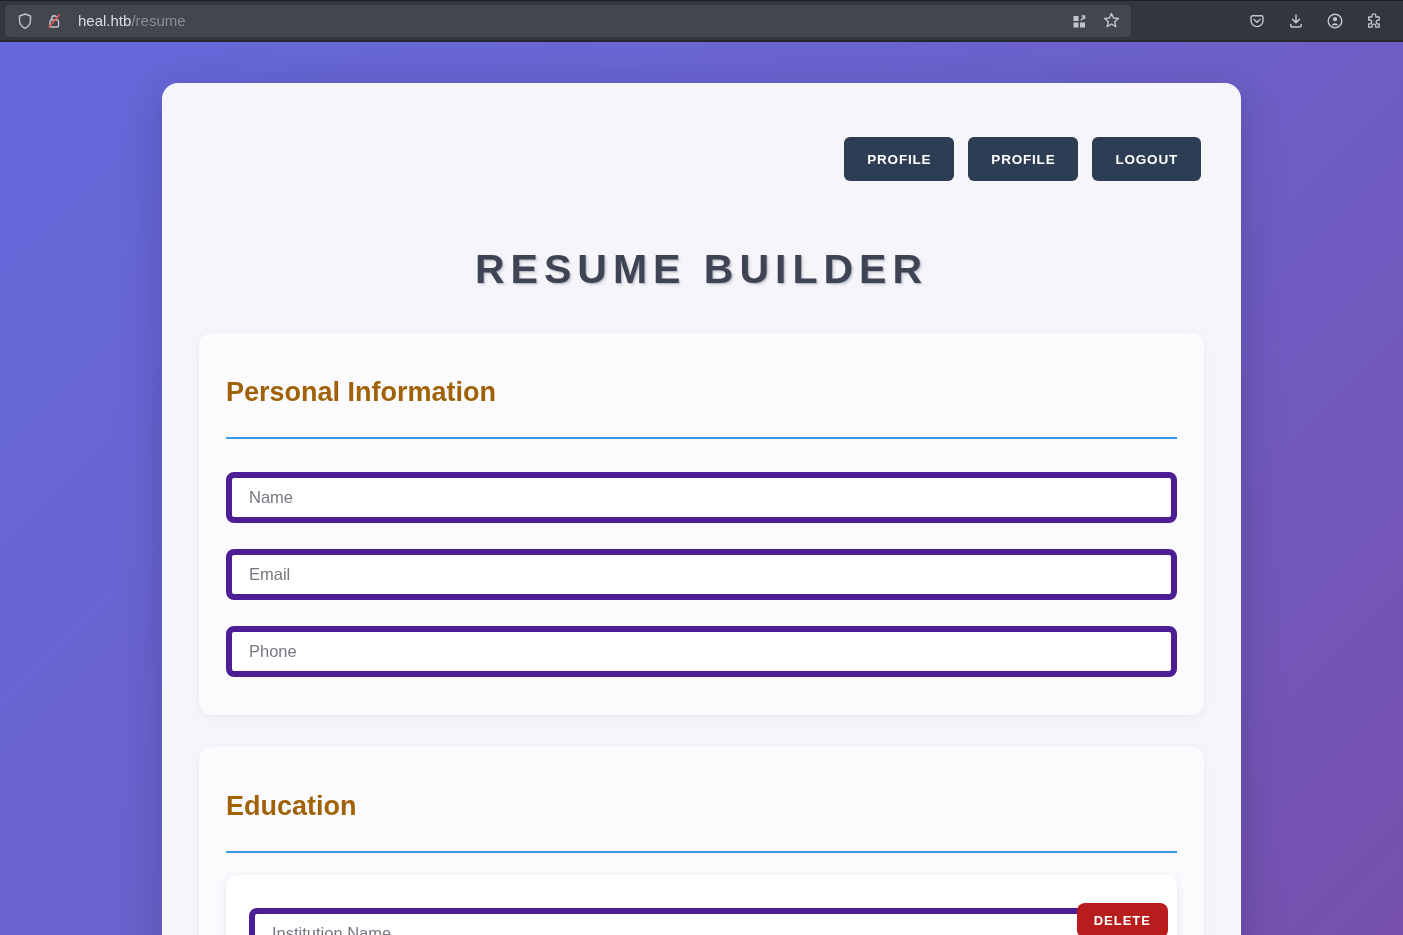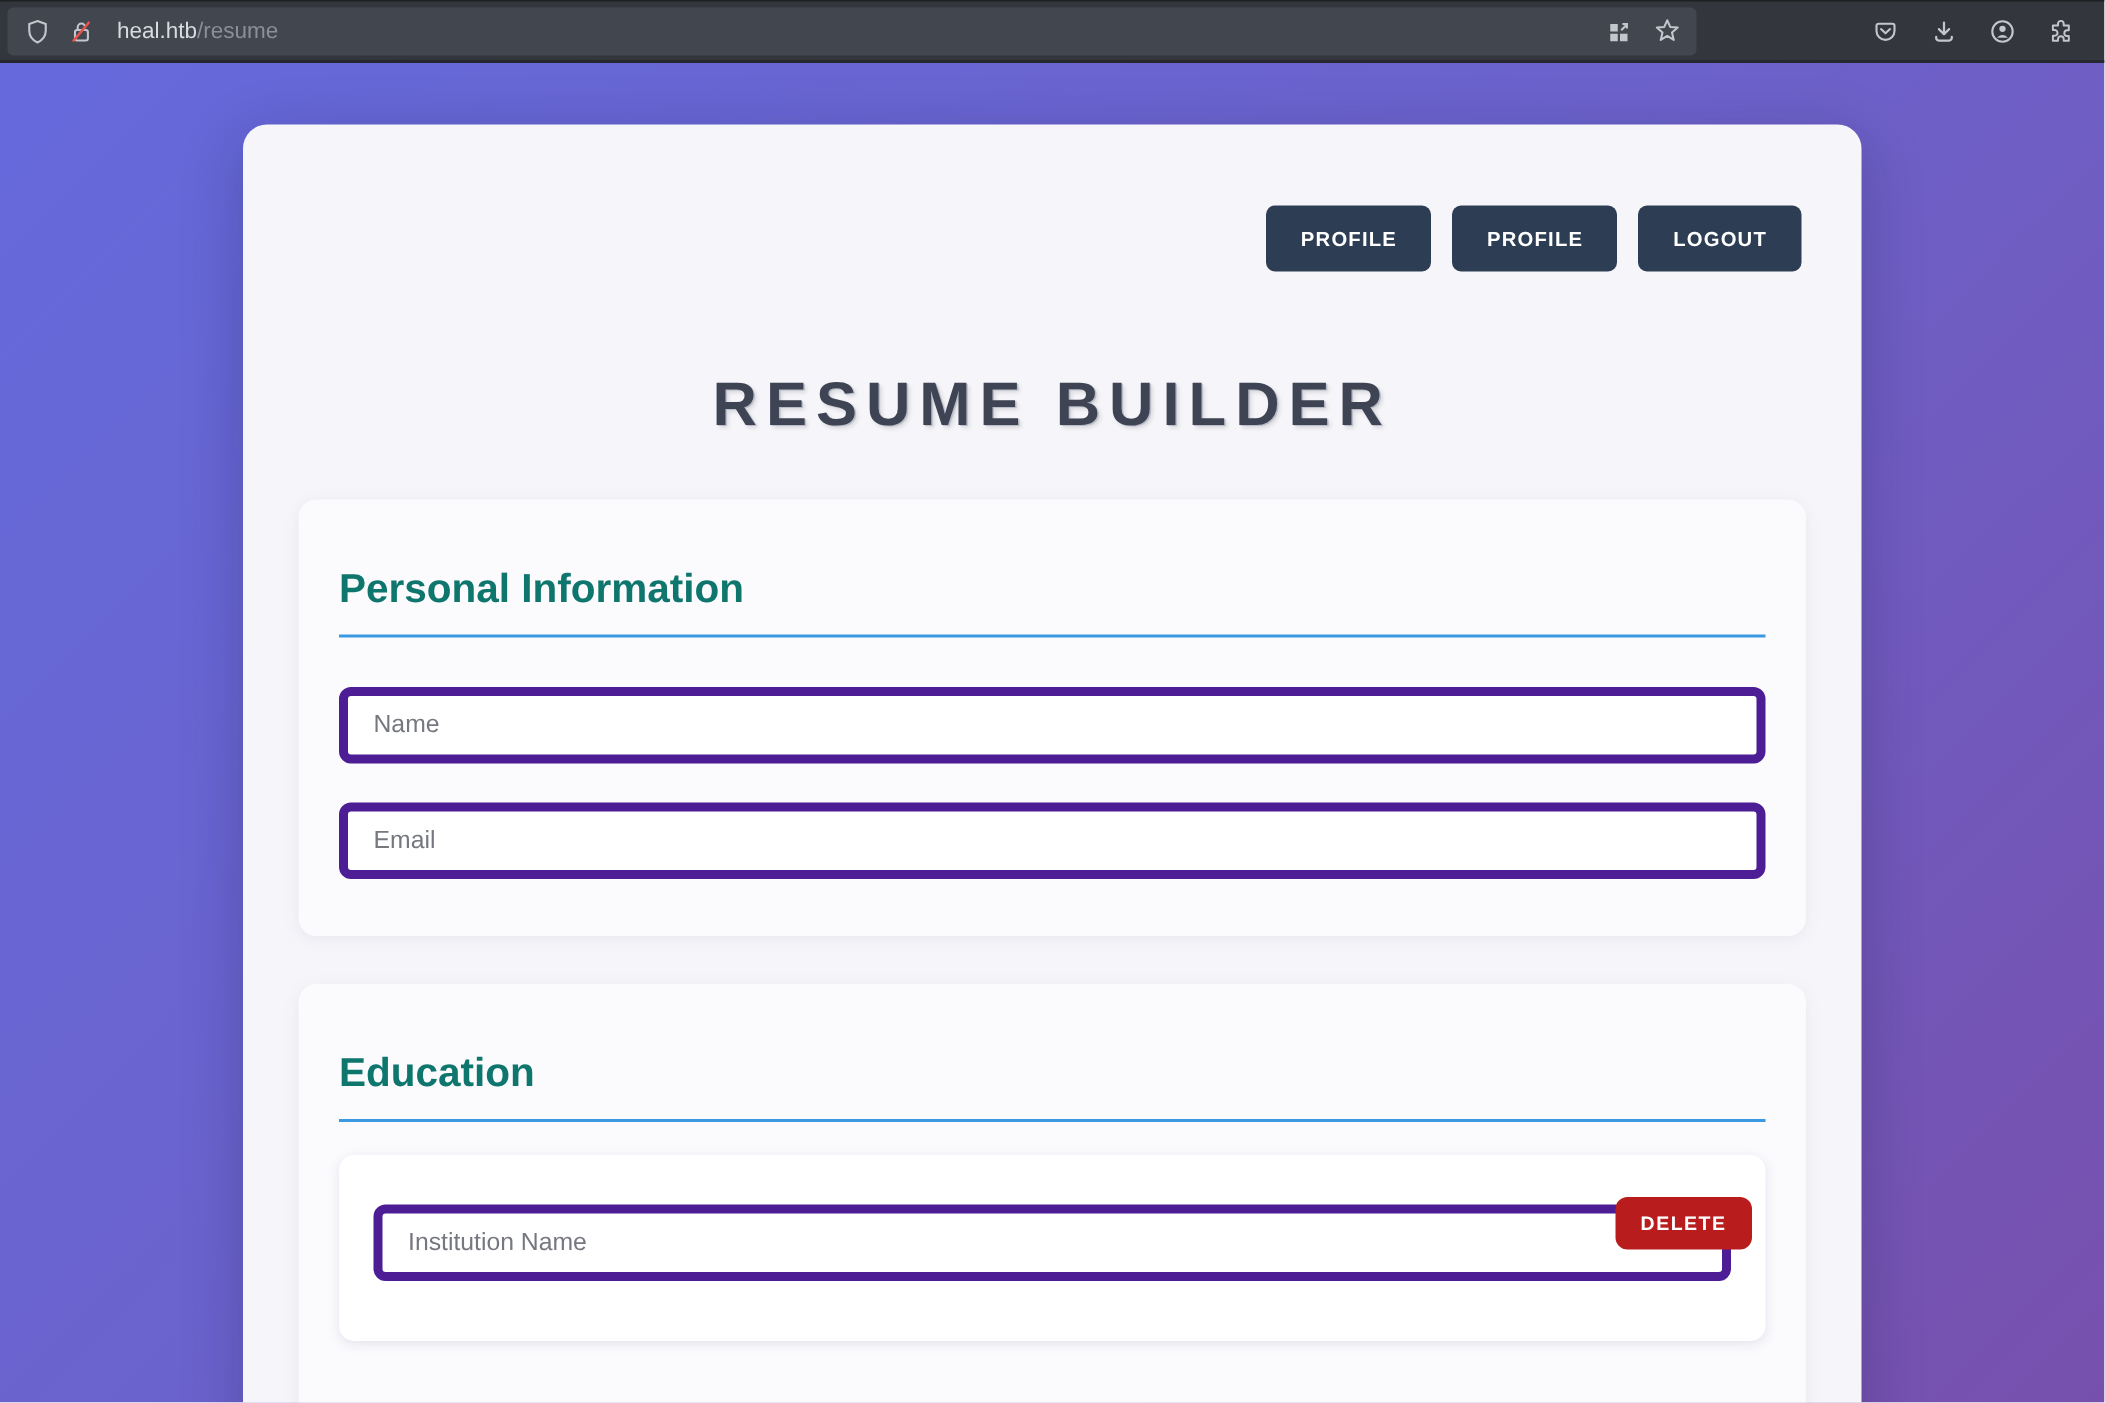--- a/index.html
+++ b/index.html
@@ -49,22 +49,22 @@
   }
 
   
   .section {
     background:#fbfbfe; border-radius:12px;
     padding:44px 27px 38px; margin-top:40px;
     box-shadow:0 2px 10px rgba(100,100,140,.10);
   }
   .section.education { margin-top:32px; padding-bottom:80px; }
   .section-heading {
-    font-size:27px; font-weight:700; color:#0f766e;
-    padding-bottom:15px; border-bottom:2px solid #3a99e0;
+    font-size:27px; font-weight:700; color:#a16207;
+    padding-bottom:29px; border-bottom:2px solid #3a99e0;
   }
   .fields { margin-top:33px; }
   .field {
     display:block; width:100%; height:51px;
     border:6px solid #4c1d95; border-radius:8px; background:#ffffff;
     padding:0 17px; font-family:inherit; font-size:16.5px; color:#333;
     margin-bottom:26px; outline:none;
   }
   .field:last-child { margin-bottom:0; }
   .field::placeholder { color:#75787f; opacity:1; }
@@ -155,20 +155,21 @@
       <button class="nav-btn">LOGOUT</button>
     </div>
 
     <h1 class="page-title">RESUME BUILDER</h1>
 
     <section class="section">
       <h2 class="section-heading">Personal Information</h2>
       <div class="fields">
         <input class="field" type="text" placeholder="Name" style="">
         <input class="field" type="text" placeholder="Email" style="">
+        <input class="field" type="text" placeholder="Phone" style="">
       </div>
     </section>
 
     <section class="section education">
       <h2 class="section-heading">Education</h2>
       <div class="entry">
         <button class="delete-btn">DELETE</button>
         <input class="field" type="text" placeholder="Institution Name" style="">
       </div>
     </section>

